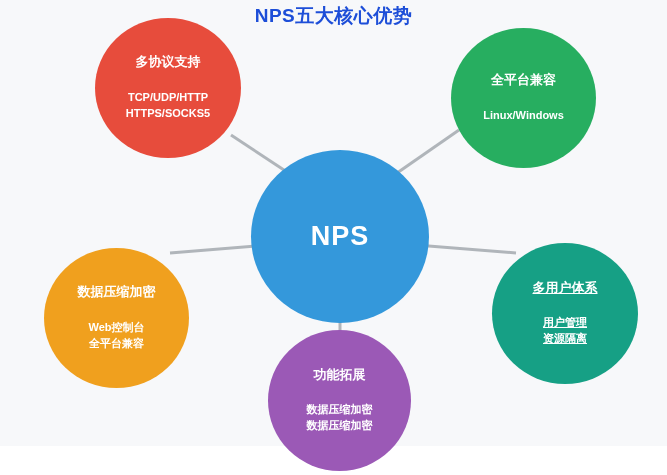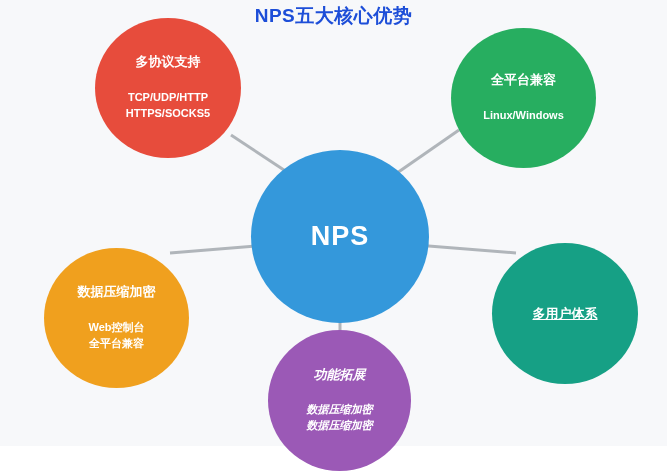--- a/index.html
+++ b/index.html
@@ -106,21 +106,20 @@
     top: 243px;
     width: 146px;
     height: 141px;
     text-decoration: underline;
   }
   #node-feature {
     left: 268px;
     top: 330px;
     width: 143px;
     height: 141px;
-    font-style: italic;
   }
 </style>
 </head>
 <body>
 
 <div id="canvas">
 
   <div id="bg-panel"></div>
 
   <div id="title">NPS五大核心优势</div>
@@ -151,20 +150,24 @@
   <div class="node sat" id="node-visual" style="background:#f0a01e">
     <div class="node-title">数据压缩加密</div>
     <div class="node-sub">
       <div>Web控制台</div>
       <div>全平台兼容</div>
     </div>
   </div>
 
   <div class="node sat" id="node-multiuser" style="background:#16a085">
     <div class="node-title">多用户体系</div>
+    <div class="node-sub">
+      <div>用户管理</div>
+      <div>资源隔离</div>
+    </div>
   </div>
 
   <div class="node sat" id="node-feature" style="background:#9b59b6">
     <div class="node-title">功能拓展</div>
     <div class="node-sub">
       <div>数据压缩加密</div>
       <div>数据压缩加密</div>
     </div>
   </div>
 

